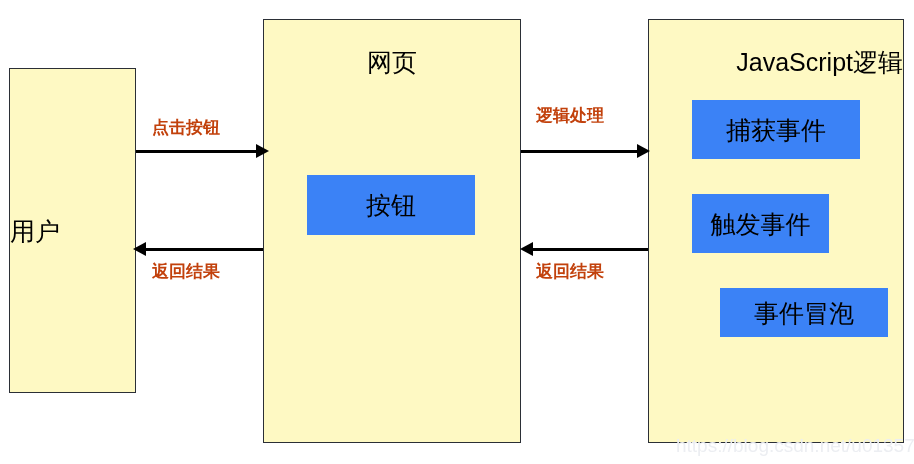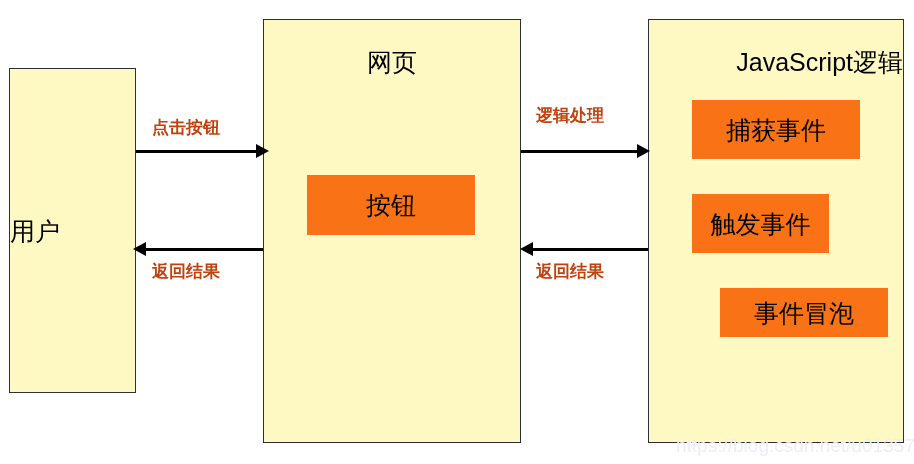--- a/index.html
+++ b/index.html
@@ -56,21 +56,21 @@
     transform: translateY(-50%);
     width: 100%;
     font-size: 25px;
     line-height: 30px;
     white-space: nowrap;
   }
 
   
   .grey-box {
     position: absolute;
-    background: #f97316;
+    background: #3b82f6;
     display: flex;
     align-items: center;
     justify-content: center;
     font-size: 25px;
     line-height: 30px;
     color: #000;
     white-space: nowrap;
     box-sizing: border-box;
   }
   #page-button  { left: 307px; top: 175px; width: 168px; height: 60px; }

